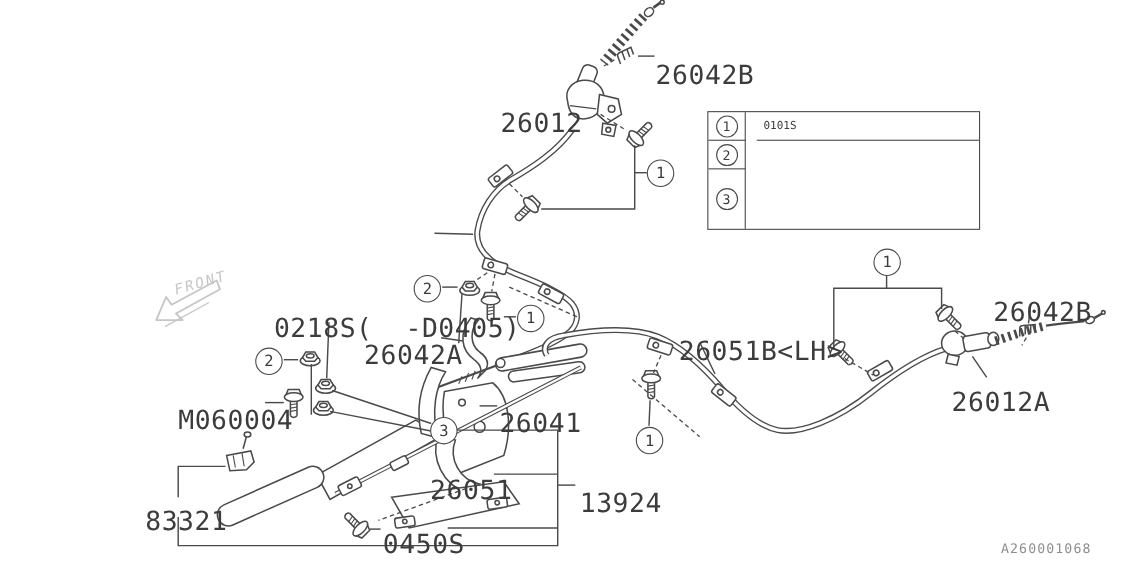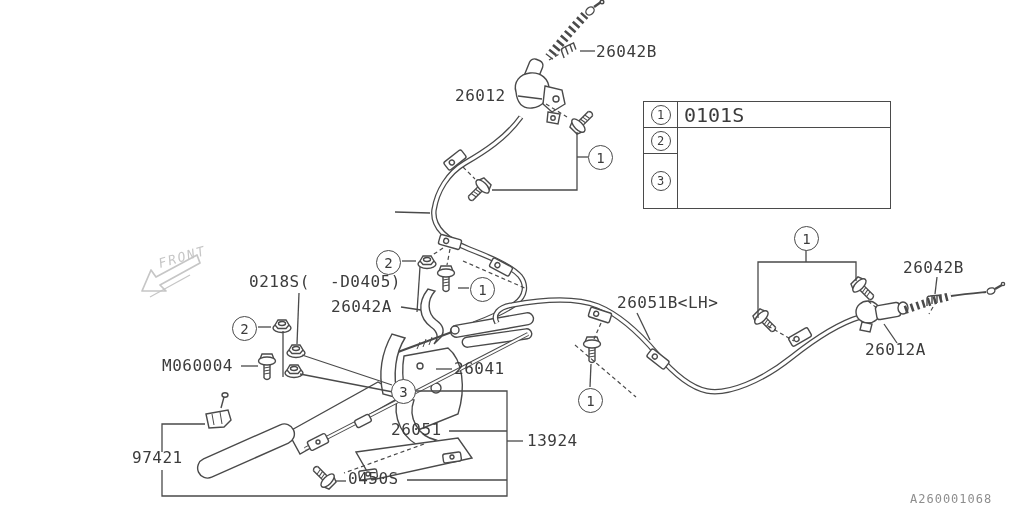--- a/index.html
+++ b/index.html
@@ -1,31 +1,31 @@
 <!DOCTYPE html>
 <html><head>
 <meta charset="utf-8">
 <style>
   html,body{margin:0;padding:0;background:#fff;}
   #stage{position:relative;width:1024px;height:511px;background:#fff;overflow:hidden;
          font-family:"DejaVu Sans Mono",monospace;}
   #art{position:absolute;left:0;top:0;}
-  .lbl{position:absolute;font-size:16px;line-height:18px;color:#3c3c3c;white-space:pre;letter-spacing:.5px;}
+  .lbl{position:absolute;font-size:24px;line-height:18px;color:#3c3c3c;white-space:pre;letter-spacing:.5px;margin-top:16px;}
   .lbl .hl{padding:0 1px;}
   .callout{position:absolute;width:25px;height:25px;border:1.6px solid #4a4a4a;border-radius:50%;
            box-sizing:border-box;display:flex;align-items:center;justify-content:center;
            font-size:14px;color:#3c3c3c;background:#fff;}
   .doc{position:absolute;font-size:12px;color:#8e8e8e;letter-spacing:1px;}
   
   .ptable{position:absolute;left:643px;top:101px;width:246px;border:1.6px solid #4a4a4a;
           display:grid;grid-template-columns:34px 1fr;grid-template-rows:26px 26px 27px 27px;background:#fff;}
   .ptable .ccell{border-right:1.4px solid #4a4a4a;display:flex;align-items:center;justify-content:center;}
   .ptable .ccell.r1,.ptable .ccell.r2{border-bottom:1.4px solid #4a4a4a;}
   .ptable .ccell.r34{grid-row:3/5;}
-  .ptable .pcell{display:flex;align-items:center;padding-left:6px;font-size:20px;color:#3c3c3c;white-space:pre;}
+  .ptable .pcell{display:flex;align-items:center;padding-left:6px;font-size:10px;color:#3c3c3c;white-space:pre;margin-left:10px;}
   .ptable .pcell.b{border-bottom:1.4px solid #4a4a4a;}
   .tcall{width:20px;height:20px;border:1.3px solid #4a4a4a;border-radius:50%;box-sizing:border-box;
          display:flex;align-items:center;justify-content:center;font-size:12px;color:#3c3c3c;}
 </style>
 </head>
 <body>
 
 <div id="stage">
 
 <svg id="art" width="1024" height="511" viewBox="0 0 1024 511">
@@ -211,21 +211,21 @@
 </svg>
 
   <div class="lbl" style="left:596px;top:43px">26042B</div>
   <div class="lbl" style="left:455px;top:87px">26012</div>
   <div class="lbl" style="left:249px;top:273px">0218S(  -D0405)</div>
   <div class="lbl" style="left:331px;top:298px">26042A</div>
   <div class="lbl" style="left:162px;top:357px">M060004</div>
   <div class="lbl" style="left:454px;top:360px">26041</div>
   <div class="lbl" style="left:391px;top:421px">26051</div>
   <div class="lbl" style="left:527px;top:432px">13924</div>
-  <div class="lbl" style="left:132px;top:449px">97421</div>
+  <div class="lbl" style="left:132px;top:449px">83321</div>
   <div class="lbl" style="left:348px;top:470px">0450S</div>
   <div class="lbl" style="left:617px;top:294px">26051B&lt;LH&gt;</div>
   <div class="lbl" style="left:903px;top:259px">26042B</div>
   <div class="lbl" style="left:865px;top:341px">26012A</div>
 
   <div class="callout" style="left:588px;top:145px">1</div>
   <div class="callout" style="left:376px;top:250px">2</div>
   <div class="callout" style="left:470px;top:277px">1</div>
   <div class="callout" style="left:232px;top:316px">2</div>
   <div class="callout" style="left:391px;top:379px">3</div>

